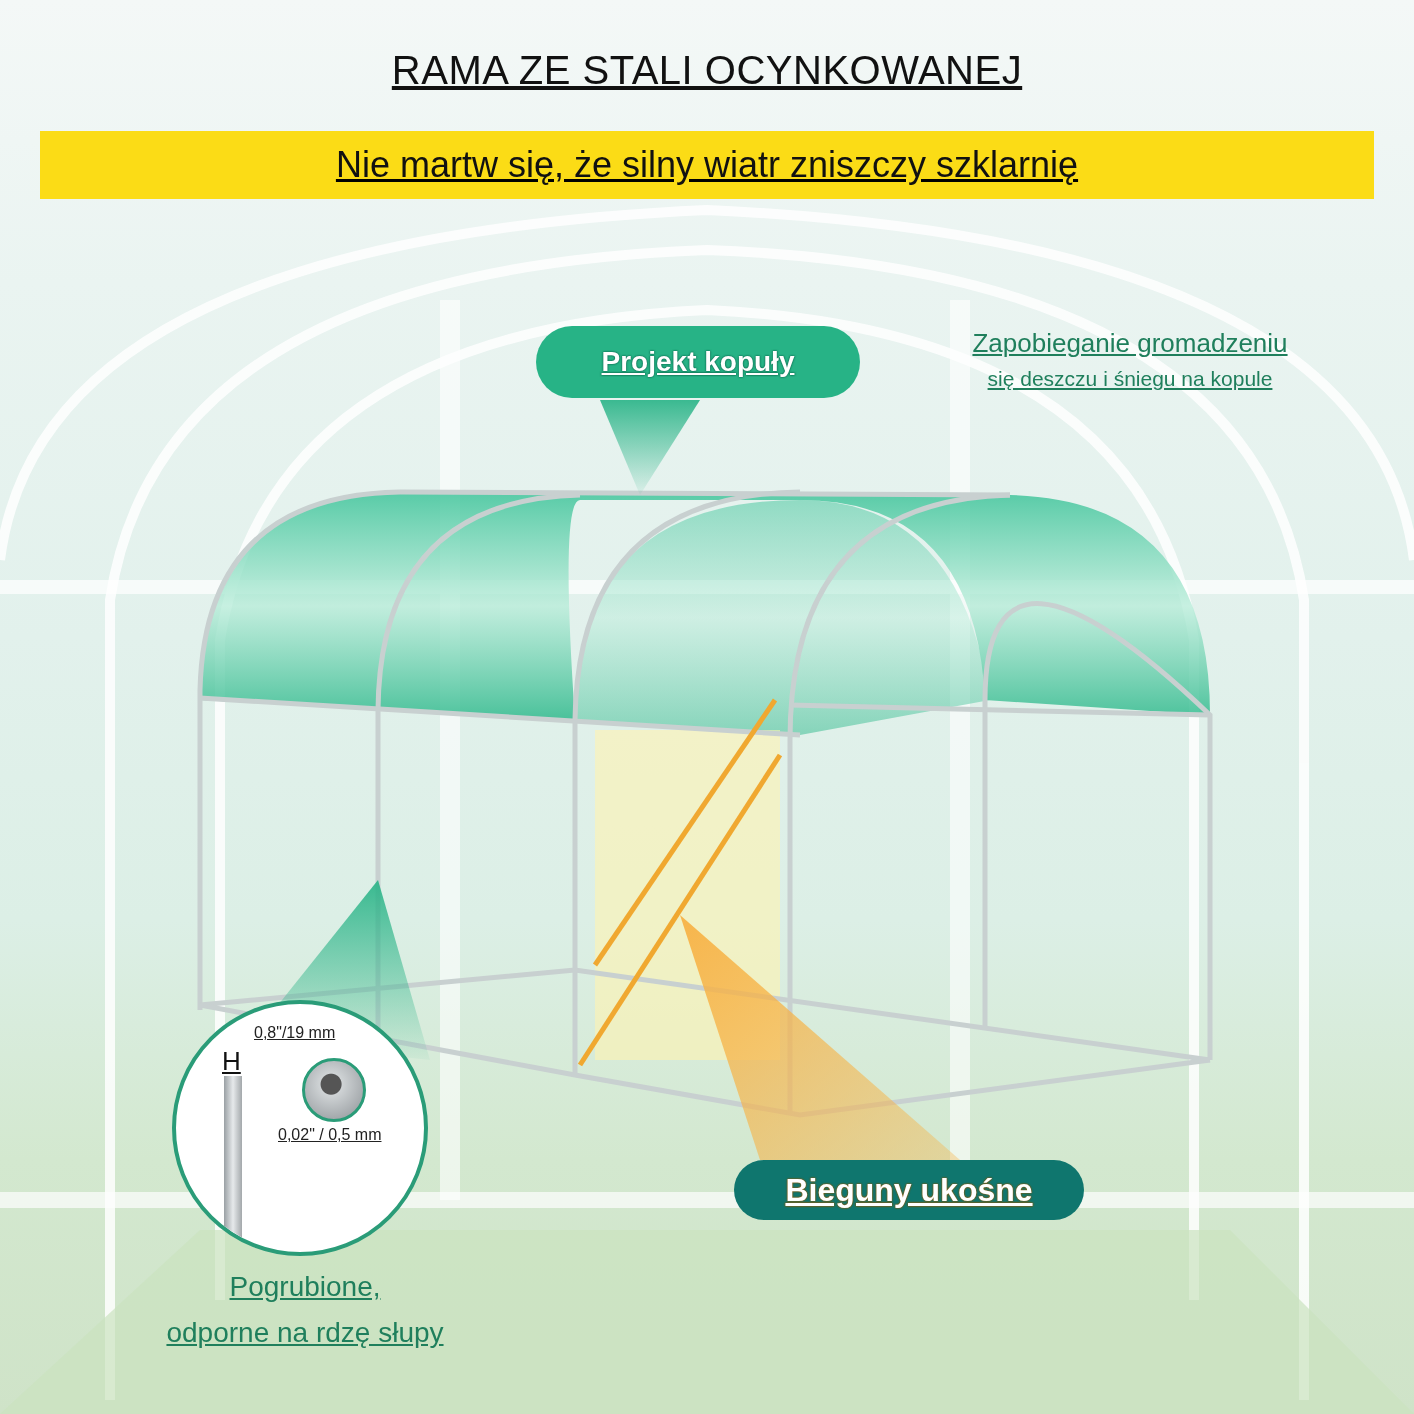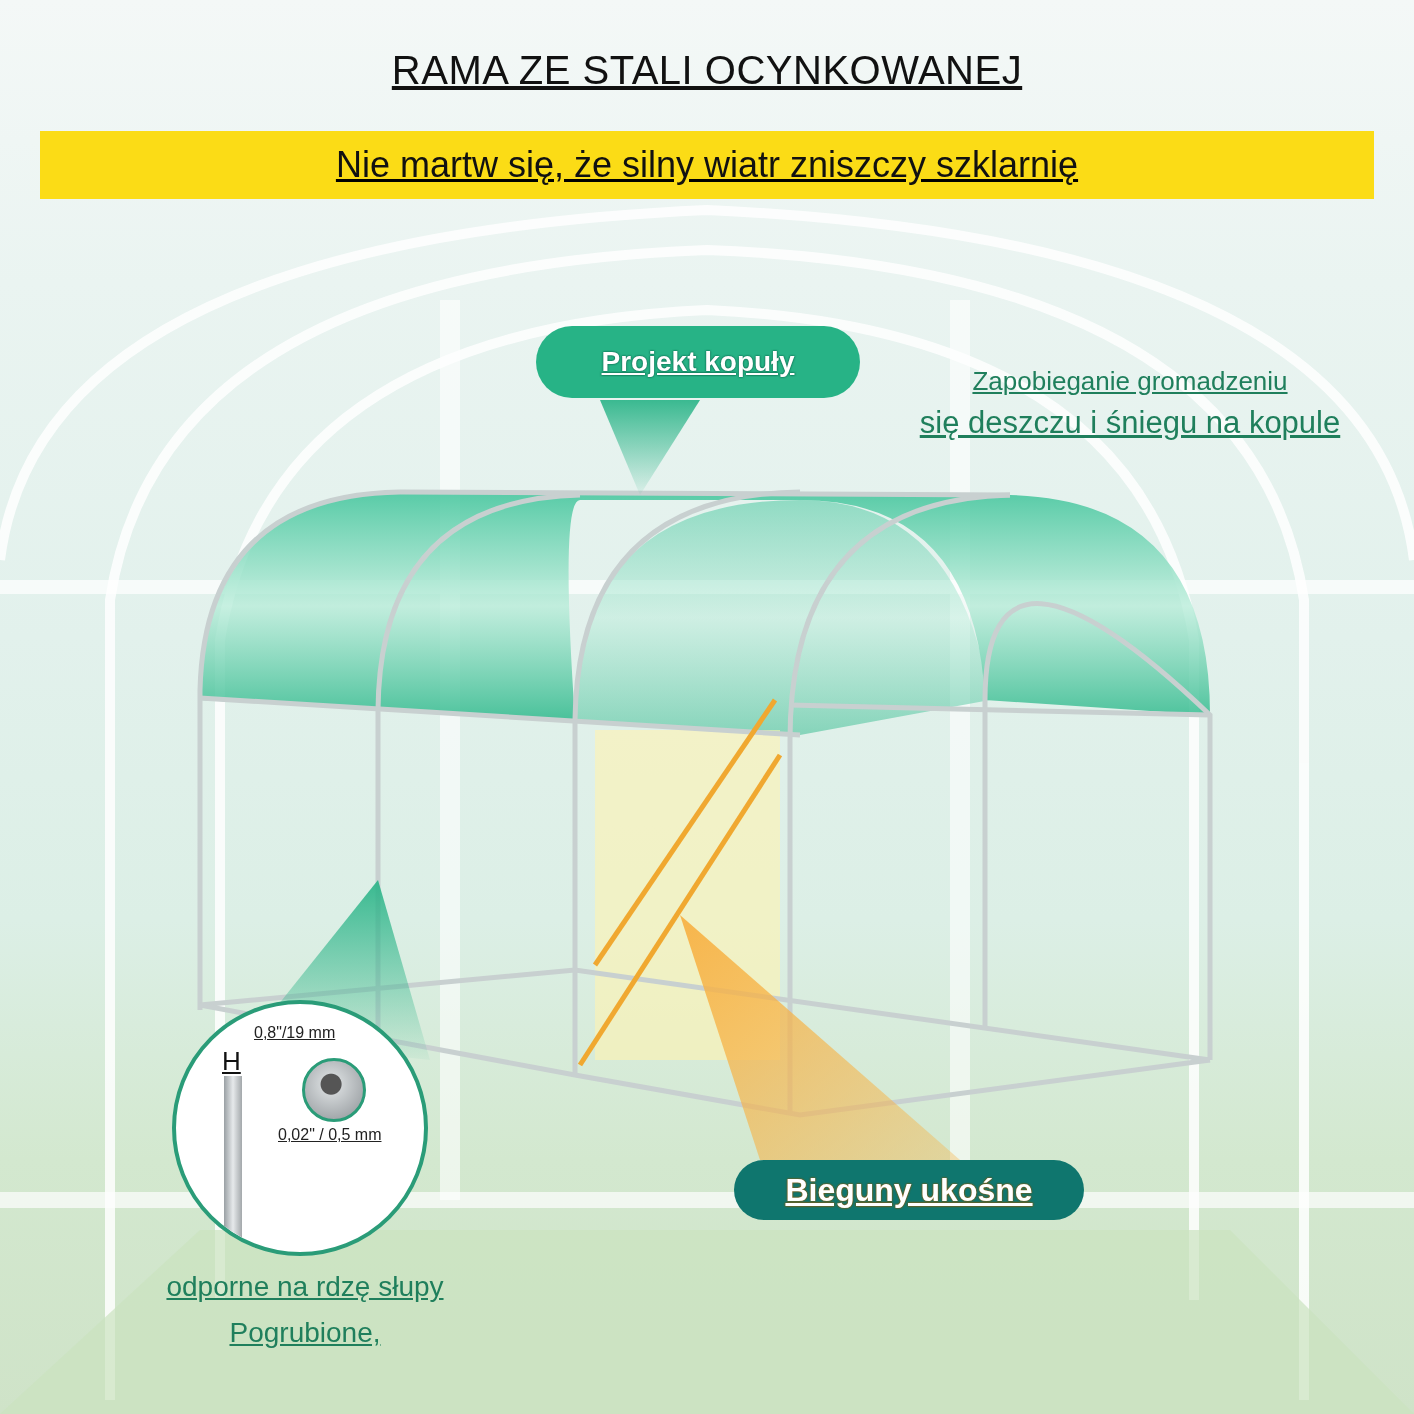--- a/index.html
+++ b/index.html
@@ -8,22 +8,22 @@
       background: linear-gradient(180deg, #f4f8f7 0%, #eaf4f1 20%, #e2f1ec 45%, #dcefe6 65%, #d3e8cf 82%, #cfe3c8 100%);
     }
     .abs { position:absolute;text-decoration:underline; }
     .title { left:0; top:48px; width:1414px; text-align:center; font-size:40px; color:#111; letter-spacing:0.5px; }
     .banner { left:40px; top:131px; width:1334px; height:68px; background:#fbdc16; display:flex; align-items:center; justify-content:center; }
     .banner span { font-size:36px; color:#111; }
     .pill { border-radius:38px; display:flex; align-items:center; justify-content:center; color:#fff; font-weight:bold; }
     .pill-green { left:536px; top:326px; width:324px; height:72px; background:#27b386; font-size:28px; text-shadow:0 0 2px #0b6b4f, 0 0 2px #0b6b4f; }
     .pill-orange { left:734px; top:1160px; width:350px; height:60px; background:#0f766e; font-size:32px; text-shadow:0 0 2px #8a5400, 0 0 2px #8a5400; }
     .note-top { left:880px; top:328px; width:500px; text-align:center; color:#1f7f5c; }
-    .note-top .l1 { font-size:26px;margin-top:38px; }
-    .note-top .l2 { font-size:31px; margin-top:8px; }
+    .note-top .l1 { font-size:26px; }
+    .note-top .l2 { font-size:21px; margin-top:8px; }
     .note-bottom { left:130px; top:1264px; width:350px; text-align:center; color:#1f7f5c; font-size:28px; line-height:46px; }
     .circle { left:172px; top:1000px; width:256px; height:256px; border-radius:50%; background:#fff; border:4px solid #2a9c78; box-sizing:border-box; overflow:hidden; }
     .dim { font-size:16px; color:#222; }
     svg { position:absolute; left:0; top:0; }
   </style>
 </head>
 <body>
 
 <svg width="1414" height="1414">
   <defs>
@@ -95,17 +95,17 @@
 
 <div class="abs circle">
   <div class="abs dim" style="left:78px;top:20px;">0,8"/19 mm</div>
   <div class="abs" style="left:46px;top:42px;font-size:26px;color:#111;">H</div>
   <div class="abs" style="left:48px;top:72px;width:18px;height:200px;background:linear-gradient(90deg,#9aa0a4,#e6e9eb,#a3a8ab);"></div>
   <div class="abs" style="left:126px;top:54px;width:58px;height:58px;border-radius:50%;border:3px solid #2a9c78;background:radial-gradient(circle at 45% 40%,#555 0 10px,#cfd3d5 11px,#8d9296 100%);"></div>
   <div class="abs dim" style="left:102px;top:122px;">0,02" / 0,5 mm</div>
 </div>
 
 <div class="abs note-bottom">
+  <div>Pogrubione,</div>
   <div>odporne na rdzę słupy</div>
-  <div>Pogrubione,</div>
 </div>
 
 <div class="abs pill pill-orange">Bieguny ukośne</div>
 
 </body></html>

